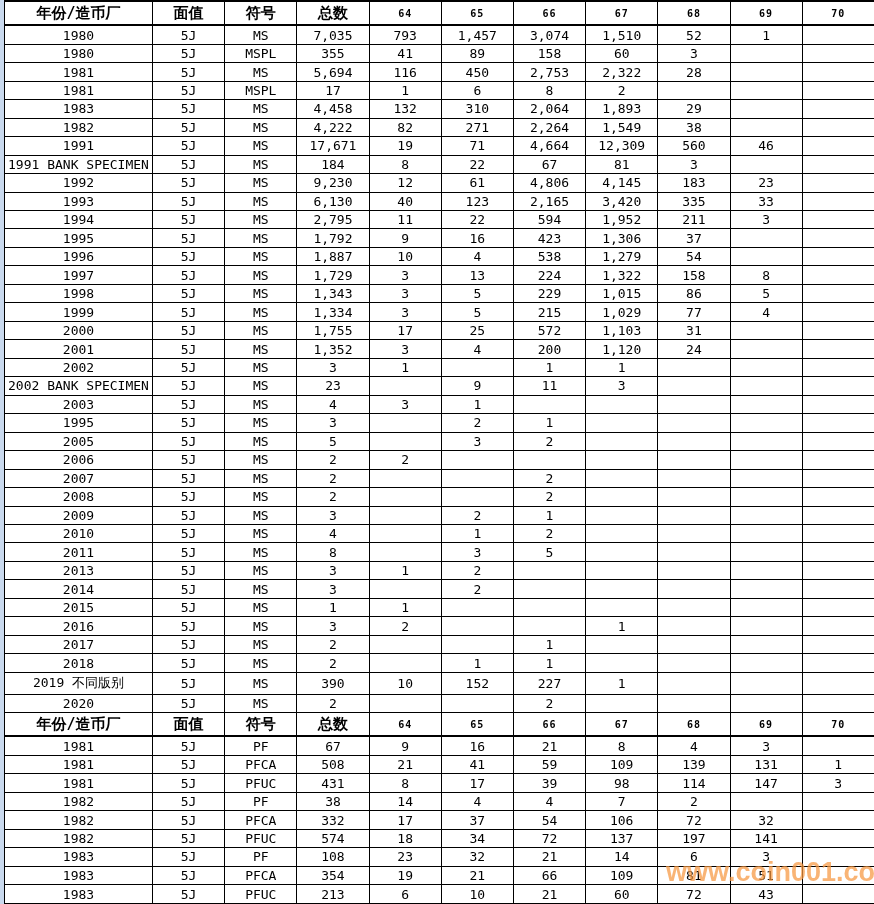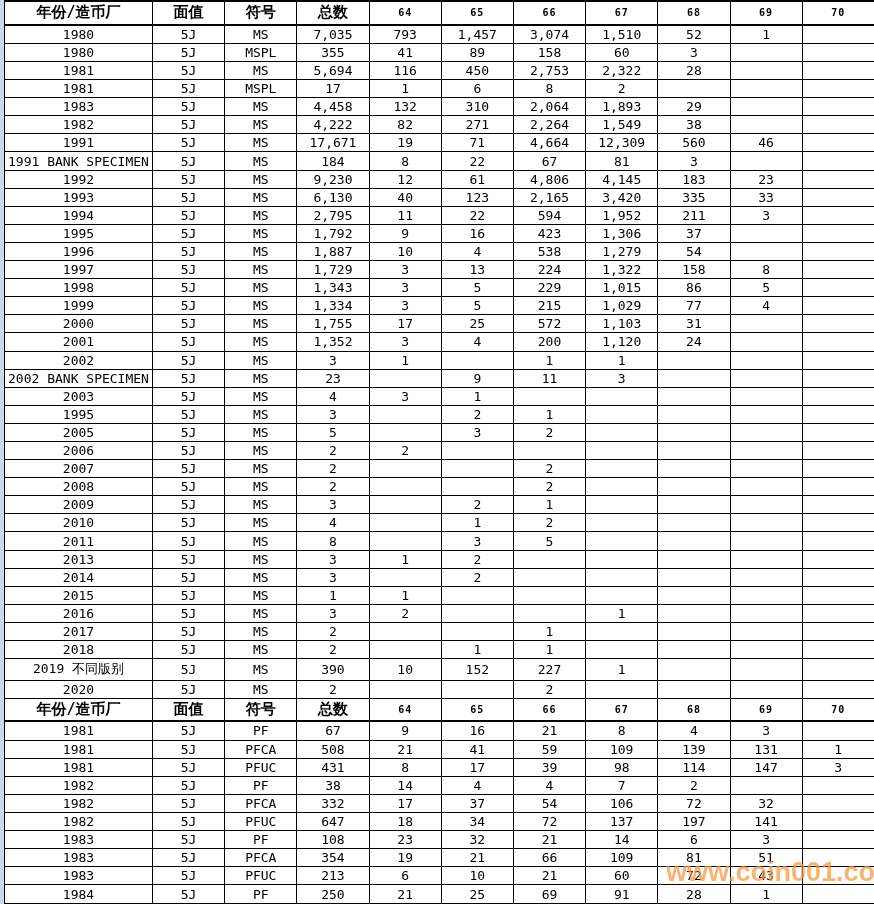--- a/index.html
+++ b/index.html
@@ -651,21 +651,21 @@
           <td>54</td>
           <td>106</td>
           <td>72</td>
           <td>32</td>
           <td></td>
         </tr>
         <tr>
           <td>1982</td>
           <td>5J</td>
           <td>PFUC</td>
-          <td>647</td>
+          <td>574</td>
           <td>18</td>
           <td>34</td>
           <td>72</td>
           <td>137</td>
           <td>197</td>
           <td>141</td>
           <td></td>
         </tr>
         <tr>
           <td>1983</td>
@@ -699,30 +699,17 @@
           <td>PFUC</td>
           <td>213</td>
           <td>6</td>
           <td>10</td>
           <td>21</td>
           <td>60</td>
           <td>72</td>
           <td>43</td>
           <td></td>
         </tr>
-        <tr>
-          <td>1984</td>
-          <td>5J</td>
-          <td>PF</td>
-          <td>250</td>
-          <td>21</td>
-          <td>25</td>
-          <td>69</td>
-          <td>91</td>
-          <td>28</td>
-          <td>1</td>
-          <td></td>
-        </tr>
       </tbody>
   </table>
 </div>
 
 <div class="watermark" style="color: rgba(246, 151, 64, 0.72);">www.coin001.com</div>
 
 </body></html>

